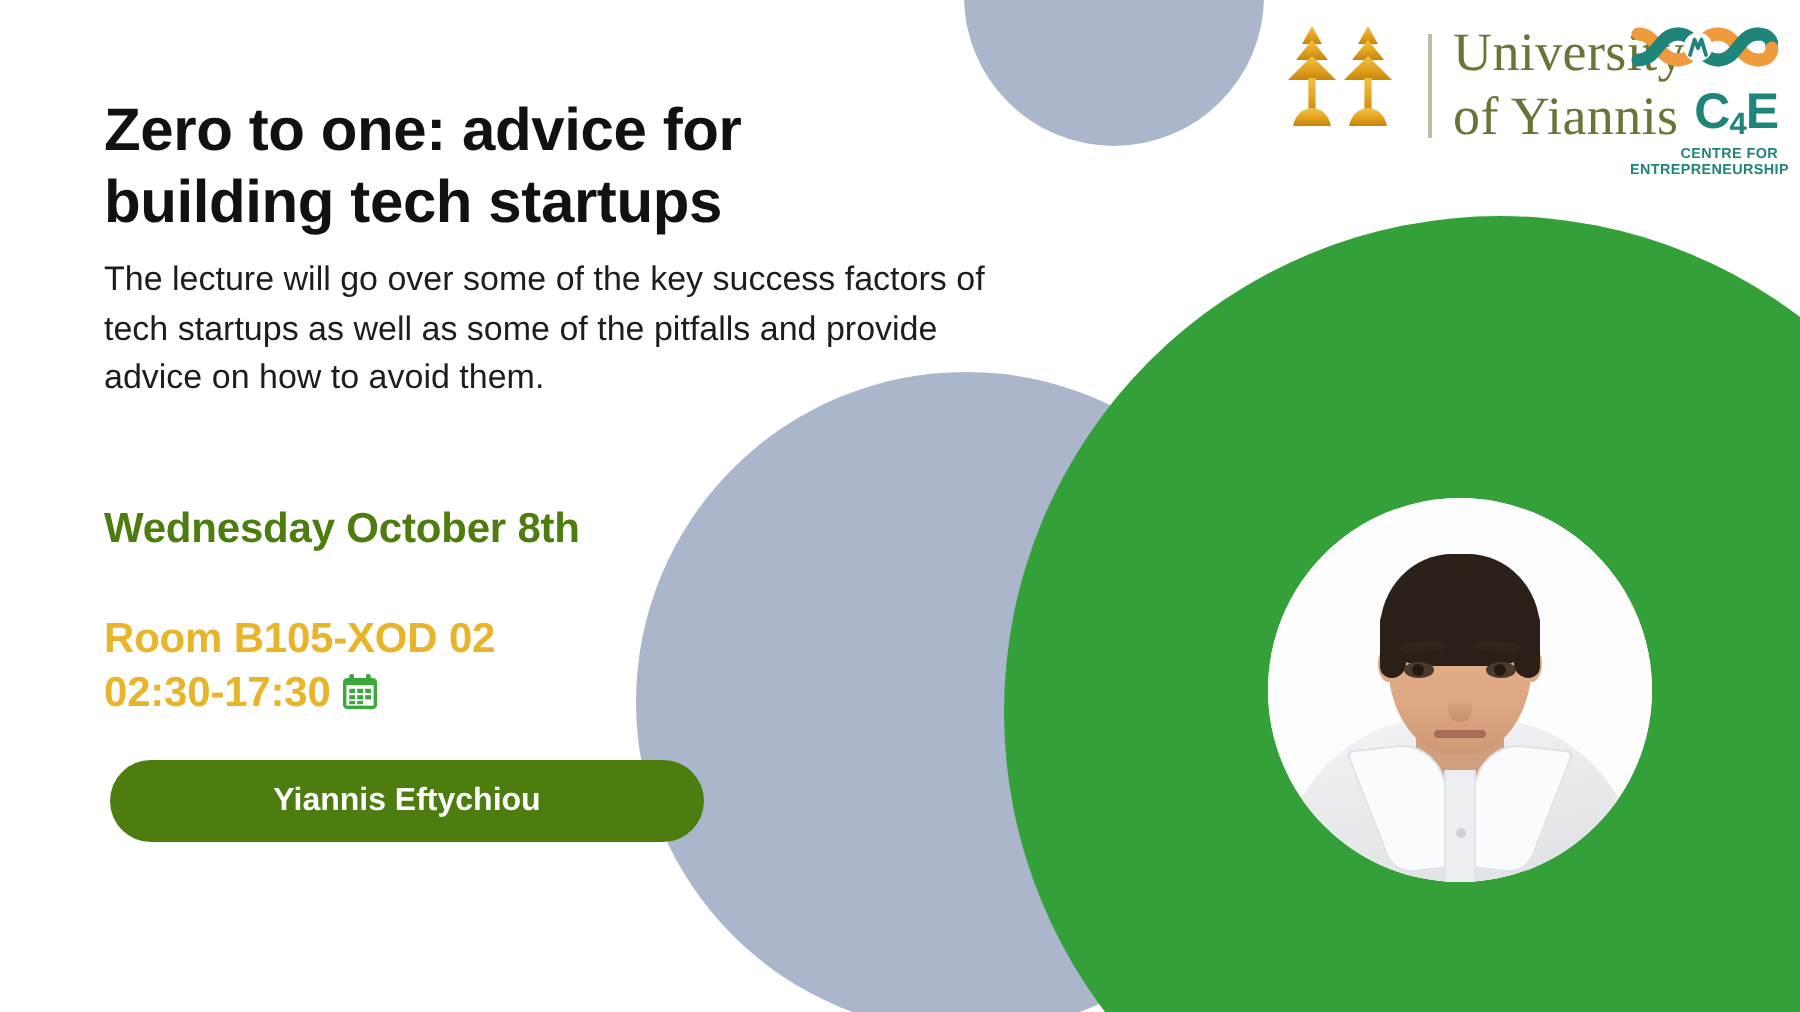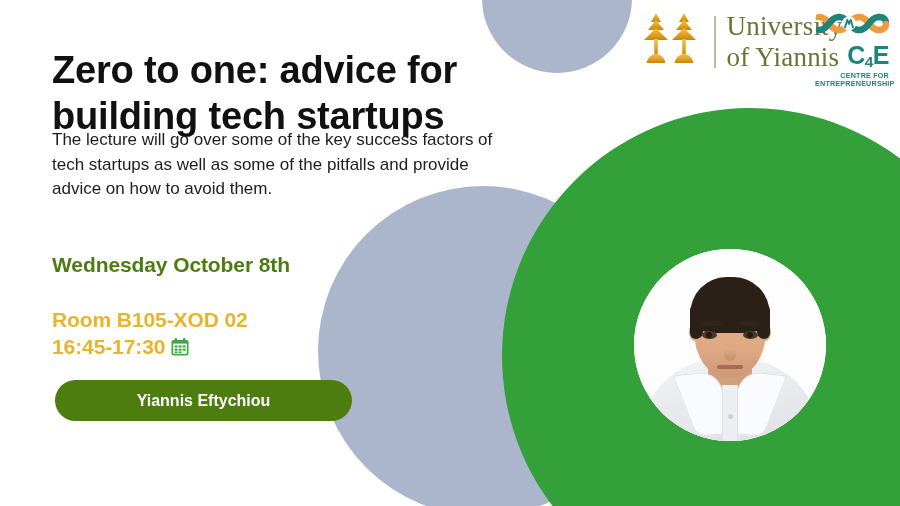--- a/index.html
+++ b/index.html
@@ -179,21 +179,21 @@
     background: #a96a56;
     border-radius: 3px;
   }
 
   
   .title {
     position: absolute;
     left: 52px;
     top: 48px;
     width: 420px;
-    font-size: 38px;
+    font-size: 30px;
     line-height: 1.20;
     font-weight: bold;
     color: #111111;
     letter-spacing: -0.2px;
   }
   .subtitle {
     position: absolute;
     left: 52px;
     top: 128px;
     width: 456px;
@@ -320,21 +320,21 @@
     </div>
   </div>
 
   <div class="title">Zero to one: advice for building tech startups</div>
   <div class="subtitle">The lecture will go over some of the key success factors of tech startups as well as some of the pitfalls and provide advice on how to avoid them.</div>
 
   <div class="when">
     <div class="when-date">Wednesday October 8th</div>
     <div class="when-room">Room B105-XOD 02</div>
     <div class="when-time">
-      <span>16:45-17:30</span><span class="cal-wrap"><svg width="20" height="20" viewBox="0 0 20 20" aria-hidden="true">
+      <span>02:30-17:30</span><span class="cal-wrap"><svg width="20" height="20" viewBox="0 0 20 20" aria-hidden="true">
           <rect x="1.5" y="3" width="17" height="15.5" rx="2.2" fill="#3aa83a"></rect>
           <rect x="3.2" y="6.6" width="13.6" height="10.2" fill="#ffffff"></rect>
           <rect x="4.6" y="1" width="2.4" height="4" rx="1.1" fill="#3aa83a"></rect>
           <rect x="13" y="1" width="2.4" height="4" rx="1.1" fill="#3aa83a"></rect>
           <rect x="4.6" y="8.4" width="3.0" height="2.1" fill="#3aa83a"></rect>
           <rect x="8.6" y="8.4" width="3.0" height="2.1" fill="#3aa83a"></rect>
           <rect x="12.6" y="8.4" width="3.0" height="2.1" fill="#3aa83a"></rect>
           <rect x="4.6" y="11.6" width="3.0" height="2.1" fill="#3aa83a"></rect>
           <rect x="8.6" y="11.6" width="3.0" height="2.1" fill="#3aa83a"></rect>
           <rect x="12.6" y="11.6" width="3.0" height="2.1" fill="#3aa83a"></rect>

